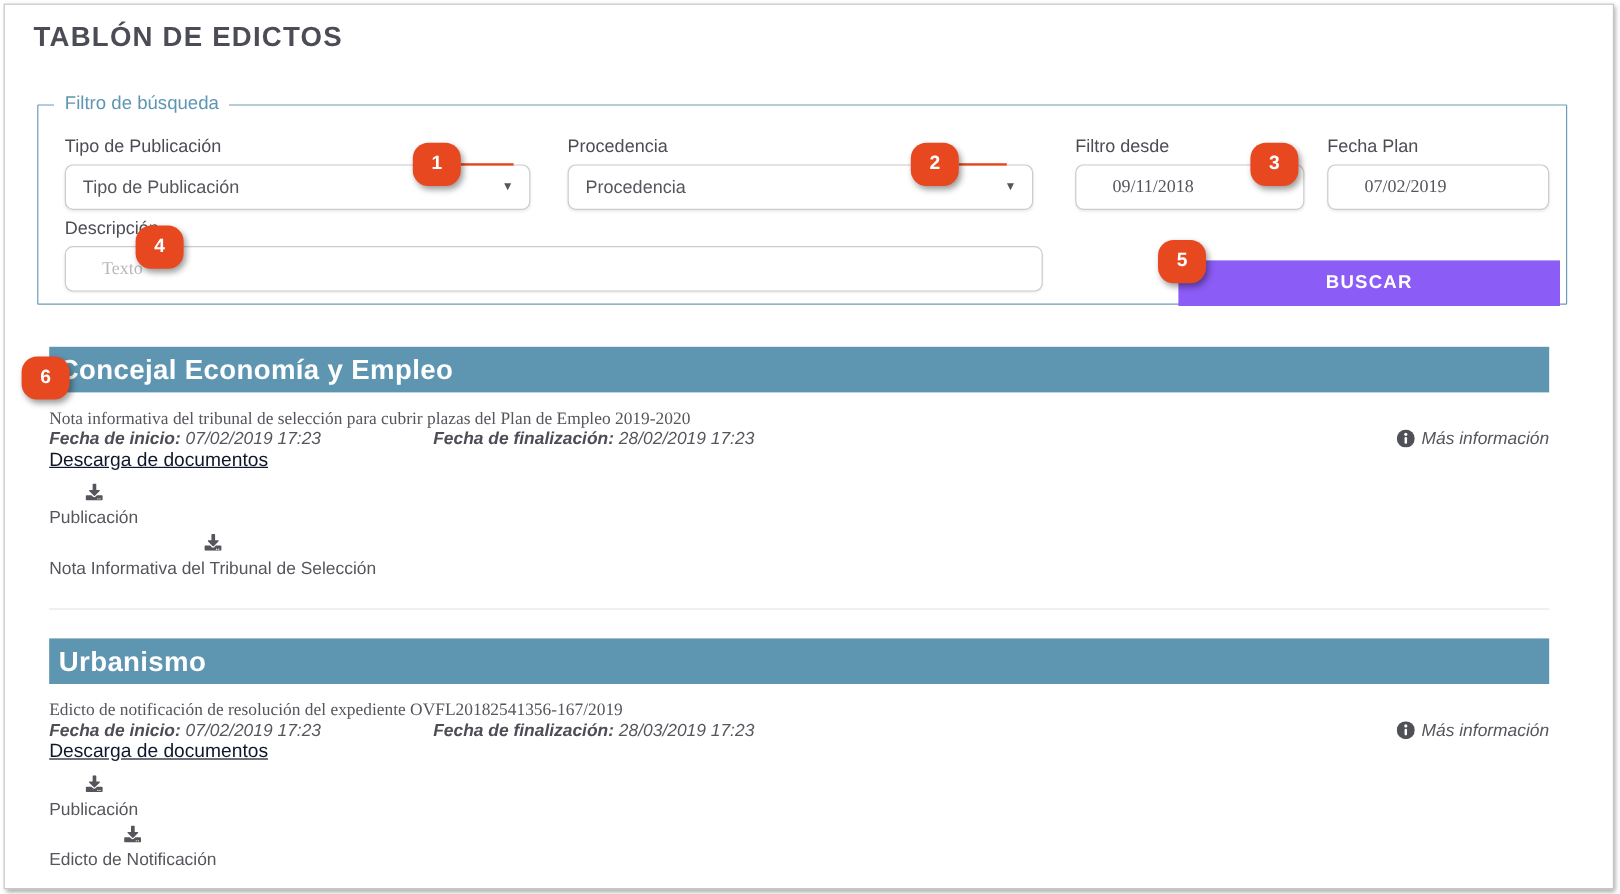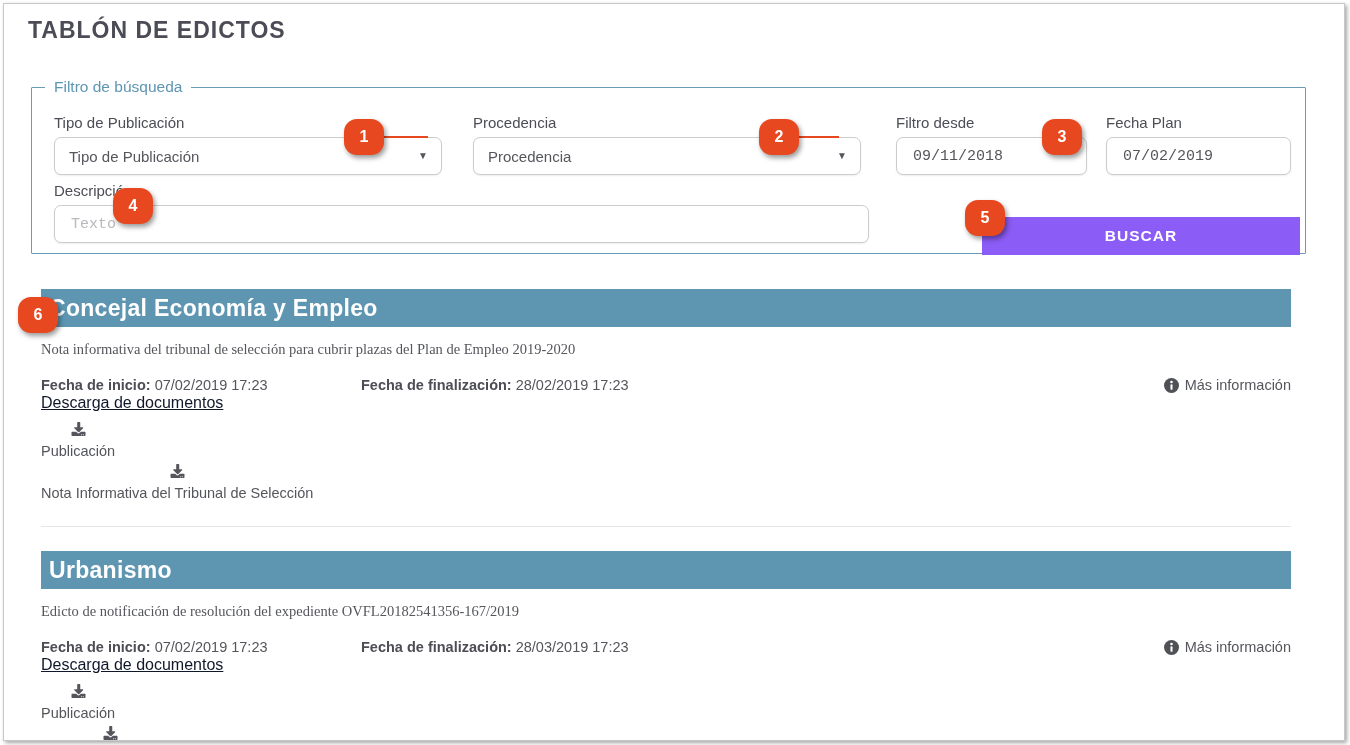--- a/index.html
+++ b/index.html
@@ -29,22 +29,22 @@
     box-shadow:0 1px 2px rgba(0,0,0,.07);
     display:flex; align-items:center; padding:0 14px;
     font-size:15px; color:#55565c; position:relative;
   }
   .selectbox .arrow {
     position:absolute; right:13px; top:12px; font-size:10px; color:#55565c;
   }
   input.textinput {
     width:100%; height:38px; border:1px solid #ccc; border-radius:7px;
     box-shadow:0 1px 2px rgba(0,0,0,.07);
-    padding:0 16px; font-size:15px; color:#55565c; outline:none;
-    font-family:Liberation Mono, monospace;
+    padding:0 30px; font-size:15px; color:#55565c; outline:none;
+    font-family:Liberation Serif, serif;
   }
   input.textinput::placeholder { color:#b9b9bd; opacity:1; }
   .search-btn {
     position:absolute; left:950px; top:121px; width:318px; height:38px;
     background:#8b5cf6; border:none; color:#fff; font-weight:bold;
     font-size:15.5px; letter-spacing:1px; cursor:pointer;
     font-family:"Liberation Sans","DejaVu Sans",sans-serif;
   }
   
   .badge {
@@ -54,26 +54,26 @@
     box-shadow:2px 3px 5px rgba(0,0,0,.4); z-index:9;
   }
   .badge-line { position:absolute; height:2px; background:#e8481f; z-index:8; }
   
   .results { position:absolute; left:37px; top:285px; width:1250px; }
   .edict-bar {
     height:38px; background:#5e96b2; display:flex; align-items:center; padding-left:8px;
   }
   .edict-bar .edict-title { color:#fff; font-size:23px; font-weight:bold; letter-spacing:.3px; }
   .edict-desc { margin-top:14px; font-size:14.5px; color:#55565c;font-family:Liberation Serif, serif; }
-  .edict-dates { margin-top:19px; position:relative; font-size:14.5px; color:#55565c; height:17px; }
+  .edict-dates { position:relative; font-size:14.5px; color:#55565c; height:17px;font-style:italic; }
   .date-group { position:absolute; top:0; }
   .dg-start { left:0; } .dg-end { left:320px; }
   .date-label { font-weight:bold; color:#4c4d55; }
   .more-info {
-    position:absolute; right:0; top:0; display:flex; align-items:center; gap:6px;
+    position:absolute; right:0; top:0; display:flex; align-items:flex-start; gap:6px;
     color:#55565c; font-size:14.5px; cursor:pointer;
   }
   .downloads-title {
     display:inline-block; font-size:16px; color:#0f172a;
     text-decoration:underline; cursor:pointer;
   }
   .doc-list { margin-top:10px; }
   .doc-link {
     display:flex; align-items:center; gap:7px; font-size:14.5px; color:#55565c;
     margin-bottom:5px; cursor:pointer; width:fit-content;flex-direction:column;

